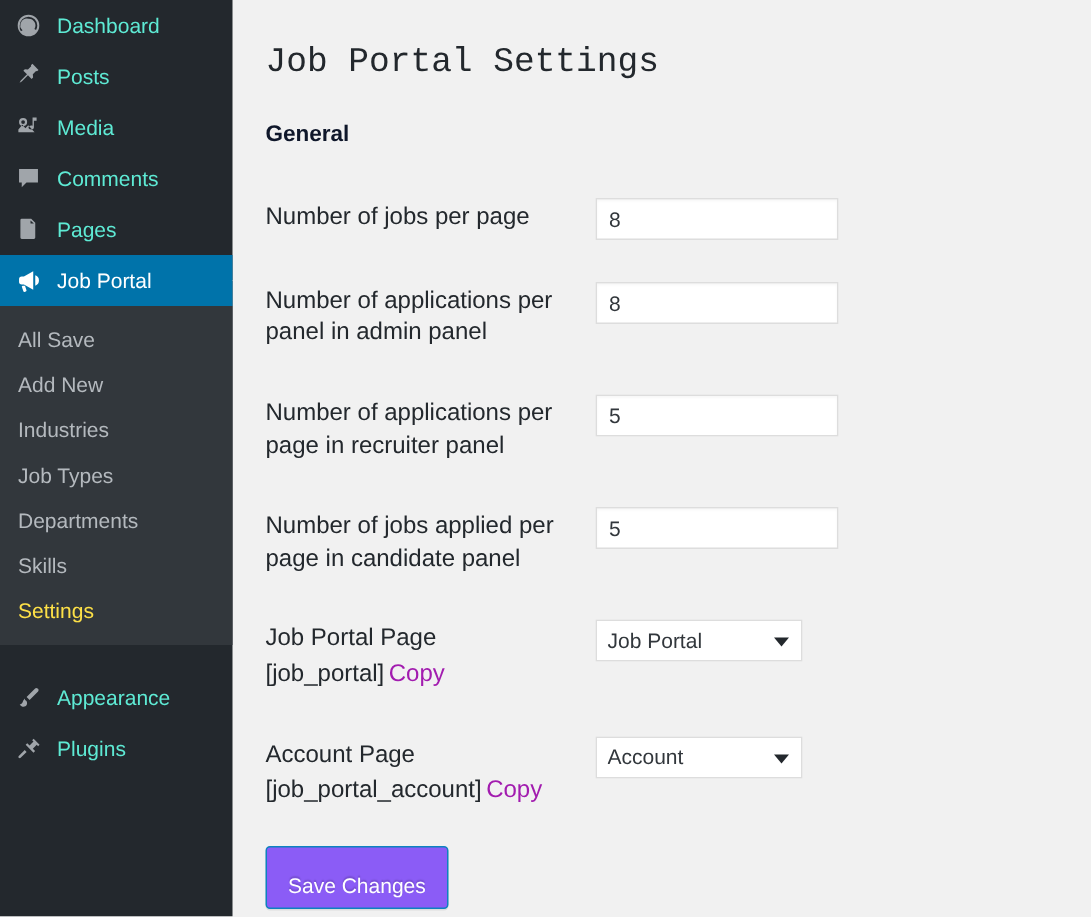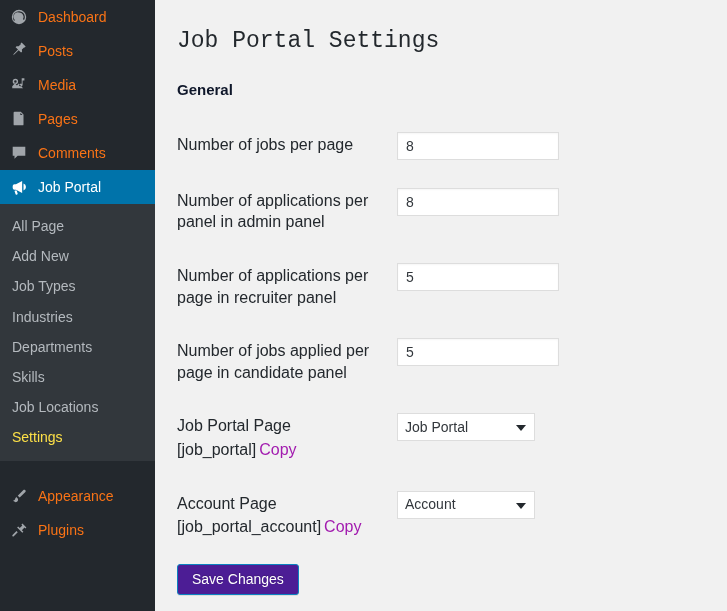--- a/index.html
+++ b/index.html
@@ -29,21 +29,21 @@
     align-items: center;
     height: 34px;
     padding-left: 9px;
     color: #b4b9be;
     position: relative;
   }
   .menu-item .mi-label {
     margin-left: 9px;
     font-size: 14px;
     line-height: 1;
-    color: #f97316;
+    color: #5eead4;
     white-space: nowrap;
   }
   .menu-item .mi-icon {
     width: 20px; height: 20px;
     display: inline-flex;
     align-items: center; justify-content: center;
     flex: 0 0 20px;
   }
   .menu-item .mi-icon svg { display:block; fill: #a0a5aa; }
   .menu-item.current {
@@ -169,26 +169,26 @@
     margin-top: -2px;
     width: 0; height: 0;
     border-left: 5px solid transparent;
     border-right: 5px solid transparent;
     border-top: 6px solid #23282d;
     pointer-events: none;
   }
   .save-btn {
     margin-top: 10px;
     display: inline-block;
-    background: #4c1d95;
+    background: #8b5cf6;
     border: 1px solid #0d82bf;
     color: #fff;
     font-size: 14px;
     font-family: "Liberation Sans", sans-serif;
-    padding: 7px 14px 8px 14px;
+    padding: 18px 14px 8px 14px;
     border-radius: 3px;
     cursor: pointer;
     line-height: 1;
     text-shadow: 0 -1px 1px rgba(0,0,0,0.18);
     box-shadow: 0 1px 0 rgba(0,0,0,0.08);
   }
 </style>
 </head>
 <body>
 
@@ -217,51 +217,50 @@
           <span class="mi-icon">
             <svg viewBox="0 0 20 20" width="18" height="18">
               <path d="M6 3a3 3 0 100 6 3 3 0 000-6zm0 1.6a1.4 1.4 0 110 2.8 1.4 1.4 0 010-2.8zM13 2.5v6.2c-.3-.12-.64-.2-1-.2-1.1 0-2 .67-2 1.5s.9 1.5 2 1.5 2-.67 2-1.5V5h2V2.5h-3zM2.5 11.5l3-3.5 2.2 2.6 2.1-2.3 4.7 5.2H2.5v-2z"></path>
             </svg>
           </span>
           <span class="mi-label">Media</span>
         </div>
         <div class="menu-item">
           <span class="mi-icon">
             <svg viewBox="0 0 20 20" width="18" height="18">
+              <path d="M3 3h14v10H8.5L5 16.5V13H3V3z"></path>
+            </svg>
+          </span>
+          <span class="mi-label">Comments</span>
+        </div>
+        <div class="menu-item">
+          <span class="mi-icon">
+            <svg viewBox="0 0 20 20" width="18" height="18">
               <path d="M5 2h7l3 3v11a1 1 0 01-1 1H5a1 1 0 01-1-1V3a1 1 0 011-1zm6.5 1.3V5.5H14L11.5 3.3zM6 7h7v1.3H6V7zm0 2.8h7v1.3H6V9.8zm0 2.8h5v1.3H6v-1.3z"></path>
             </svg>
           </span>
           <span class="mi-label">Pages</span>
         </div>
-        <div class="menu-item">
-          <span class="mi-icon">
-            <svg viewBox="0 0 20 20" width="18" height="18">
-              <path d="M3 3h14v10H8.5L5 16.5V13H3V3z"></path>
-            </svg>
-          </span>
-          <span class="mi-label">Comments</span>
-        </div>
         <div class="menu-item current">
           <span class="mi-icon">
             <svg viewBox="0 0 20 20" width="18" height="18">
               <path d="M13.5 3.2v13.6L6.6 13H5a2 2 0 01-2-2V9a2 2 0 012-2h1.6l6.9-3.8zM15 6.2a4 4 0 010 7.6V6.2zM5.6 13.8h1.8l1.1 3.5c.1.4-.1.8-.5.9l-.9.3c-.4.1-.8-.1-.9-.5l-1.2-3.6 .6-.6z"></path>
             </svg>
           </span>
           <span class="mi-label">Job Portal</span>
         </div>
       </div>
 
     <div class="submenu" id="submenu-list">
-        <a class="submenu-item">All Page</a>
+        <a class="submenu-item">All Save</a>
         <a class="submenu-item">Add New</a>
+        <a class="submenu-item">Industries</a>
         <a class="submenu-item">Job Types</a>
-        <a class="submenu-item">Industries</a>
         <a class="submenu-item">Departments</a>
         <a class="submenu-item">Skills</a>
-        <a class="submenu-item">Job Locations</a>
         <a class="submenu-item active">Settings</a>
       </div>
 
     <div class="menu-sep"></div>
     <div id="menu-lower">
       </div>
 
     <div class="menu-sep"></div>
     <div id="menu-footer">
         <div class="menu-item">

